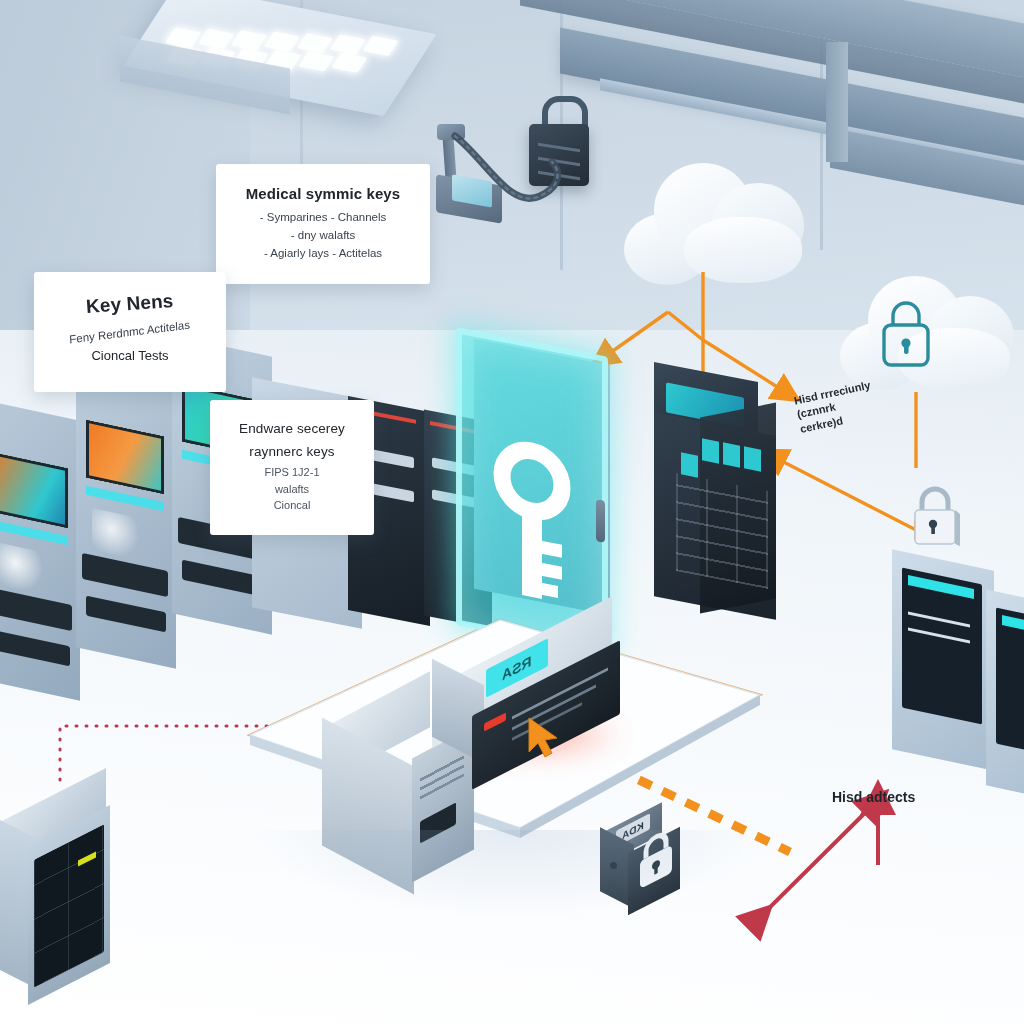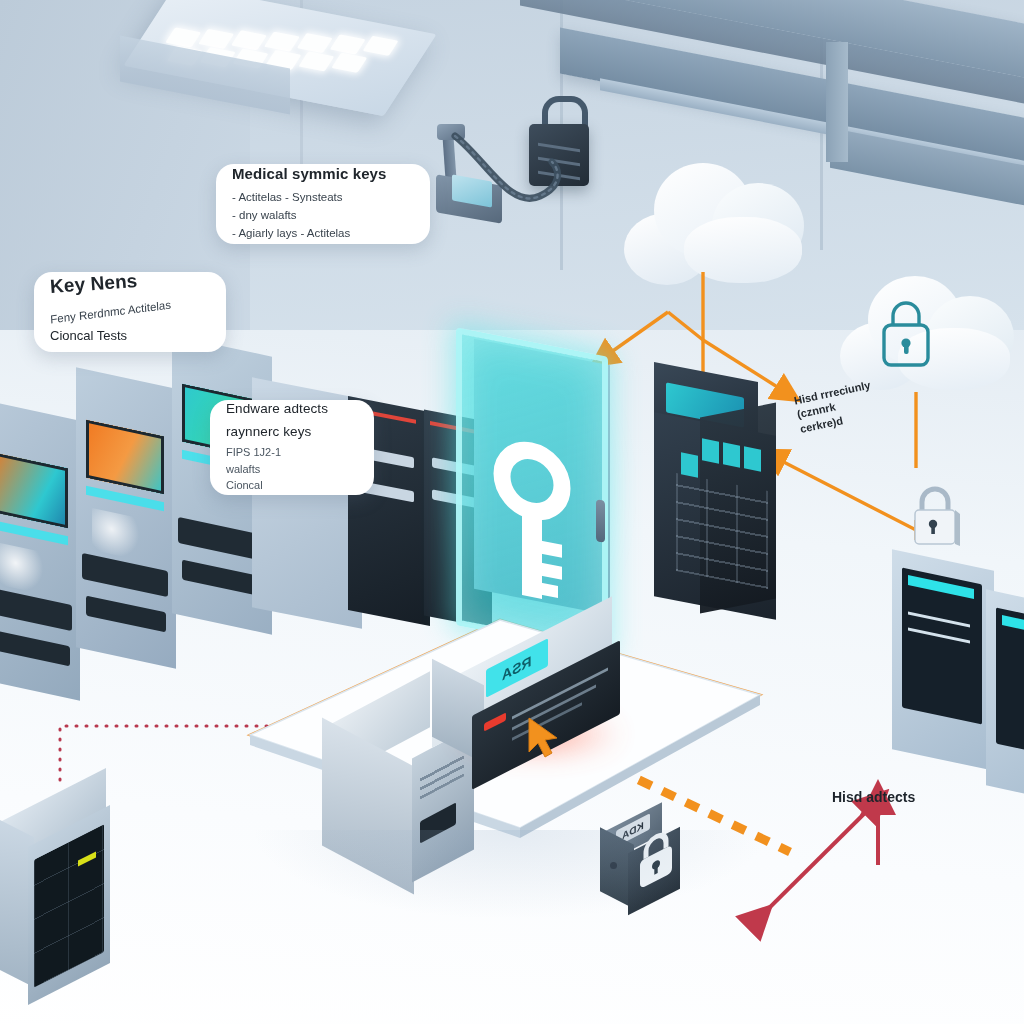--- a/index.html
+++ b/index.html
@@ -12,23 +12,23 @@
   
   .wall-left{position:absolute;left:0;top:0;width:300px;height:420px;
     background:linear-gradient(110deg,#bccbd9,#cedbe7);}
   .wall-back{position:absolute;left:250px;top:0;width:780px;height:330px;
     background:linear-gradient(175deg,#c6d4e1,#d6e2ec);}
   .floor{position:absolute;left:-60px;top:330px;width:1160px;height:700px;
     background:linear-gradient(185deg,#e4ecf3 0%,#f1f6fa 30%,#fafcfe 70%,#ffffff 100%);}
   .lamp{position:absolute;background:#fdfefe;border-radius:2px;
     box-shadow:0 0 7px 2px rgba(255,255,255,.95);}
   
-  .card{position:absolute;background:#ffffff;border-radius:18px;
-        box-shadow:0 6px 18px rgba(80,100,125,.22);padding:1px 16px;
-        color:#20262c;}
+  .card{position:absolute;background:#ffffff;border-radius:3px;
+        box-shadow:0 6px 18px rgba(80,100,125,.22);padding:21px 16px;
+        color:#20262c;text-align:center;}
   .card .t{font-size:15px;font-weight:700;letter-spacing:.1px;margin-bottom:7px;
         line-height:1.15;}
   .card .l{font-size:11.5px;line-height:1.55;color:#39434d;white-space:nowrap;}
   .card .sub{font-size:11px;line-height:1.5;color:#4a5560;}
   
   .tilt1 .t{transform:rotate(-4deg);display:inline-block;}
   .tilt1 .l{transform:rotate(-7deg) skewX(-4deg);display:inline-block;}
   
   .note{position:absolute;font-size:12.5px;color:#1d242b;font-weight:600;
         line-height:1.3;}
@@ -382,33 +382,33 @@
   <div class="abs" style="left:34px;top:842px;width:70px;height:128px;transform:skewY(-27deg);
               background:#10191f;border-radius:2px;
               background-image:repeating-linear-gradient(0deg,rgba(120,140,160,.3) 0 1px,rgba(0,0,0,0) 1px 34px),
                                repeating-linear-gradient(90deg,rgba(120,140,160,.25) 0 1px,rgba(0,0,0,0) 1px 34px);
               background-color:#10191f;"></div>
   <div class="abs" style="left:78px;top:856px;width:18px;height:6px;background:#d8e019;
               transform:skewY(-27deg);"></div>
 
   <div class="card" style="left:216px;top:164px;width:182px;">
     <div class="t">Medical symmic keys</div>
-    <div class="l">- Actitelas  - Synsteats</div>
+    <div class="l">- Symparines  - Channels</div>
     <div class="l">-  dny walafts</div>
     <div class="l">- Agiarly lays  - Actitelas</div>
   </div>
 
   <div class="card tilt1" style="left:34px;top:272px;width:160px;height:78px;">
     <div class="t" style="font-size:19px;">Key Nens</div>
     <div class="l" style="margin-top:-2px;">Feny Rerdnmc Actitelas</div>
     <div class="l" style="transform:none;font-size:13px;color:#20262c;margin-top:4px;">Cioncal Tests</div>
   </div>
 
   <div class="card" style="left:210px;top:400px;width:132px;">
-    <div class="t" style="font-size:13.5px;font-weight:500;">Endware adtects</div>
+    <div class="t" style="font-size:13.5px;font-weight:500;">Endware secerey</div>
     <div class="t" style="font-size:13.5px;font-weight:500;margin-bottom:5px;">raynnerc keys</div>
     <div class="sub">FIPS 1J2-1</div>
     <div class="sub">walafts</div>
     <div class="sub">Cioncal</div>
   </div>
 
   <div class="note rot" style="left:796px;top:382px;width:110px;white-space:pre-line;">Hisd rrreciunly
 (cznnrk
 cerkre)d</div>
 

